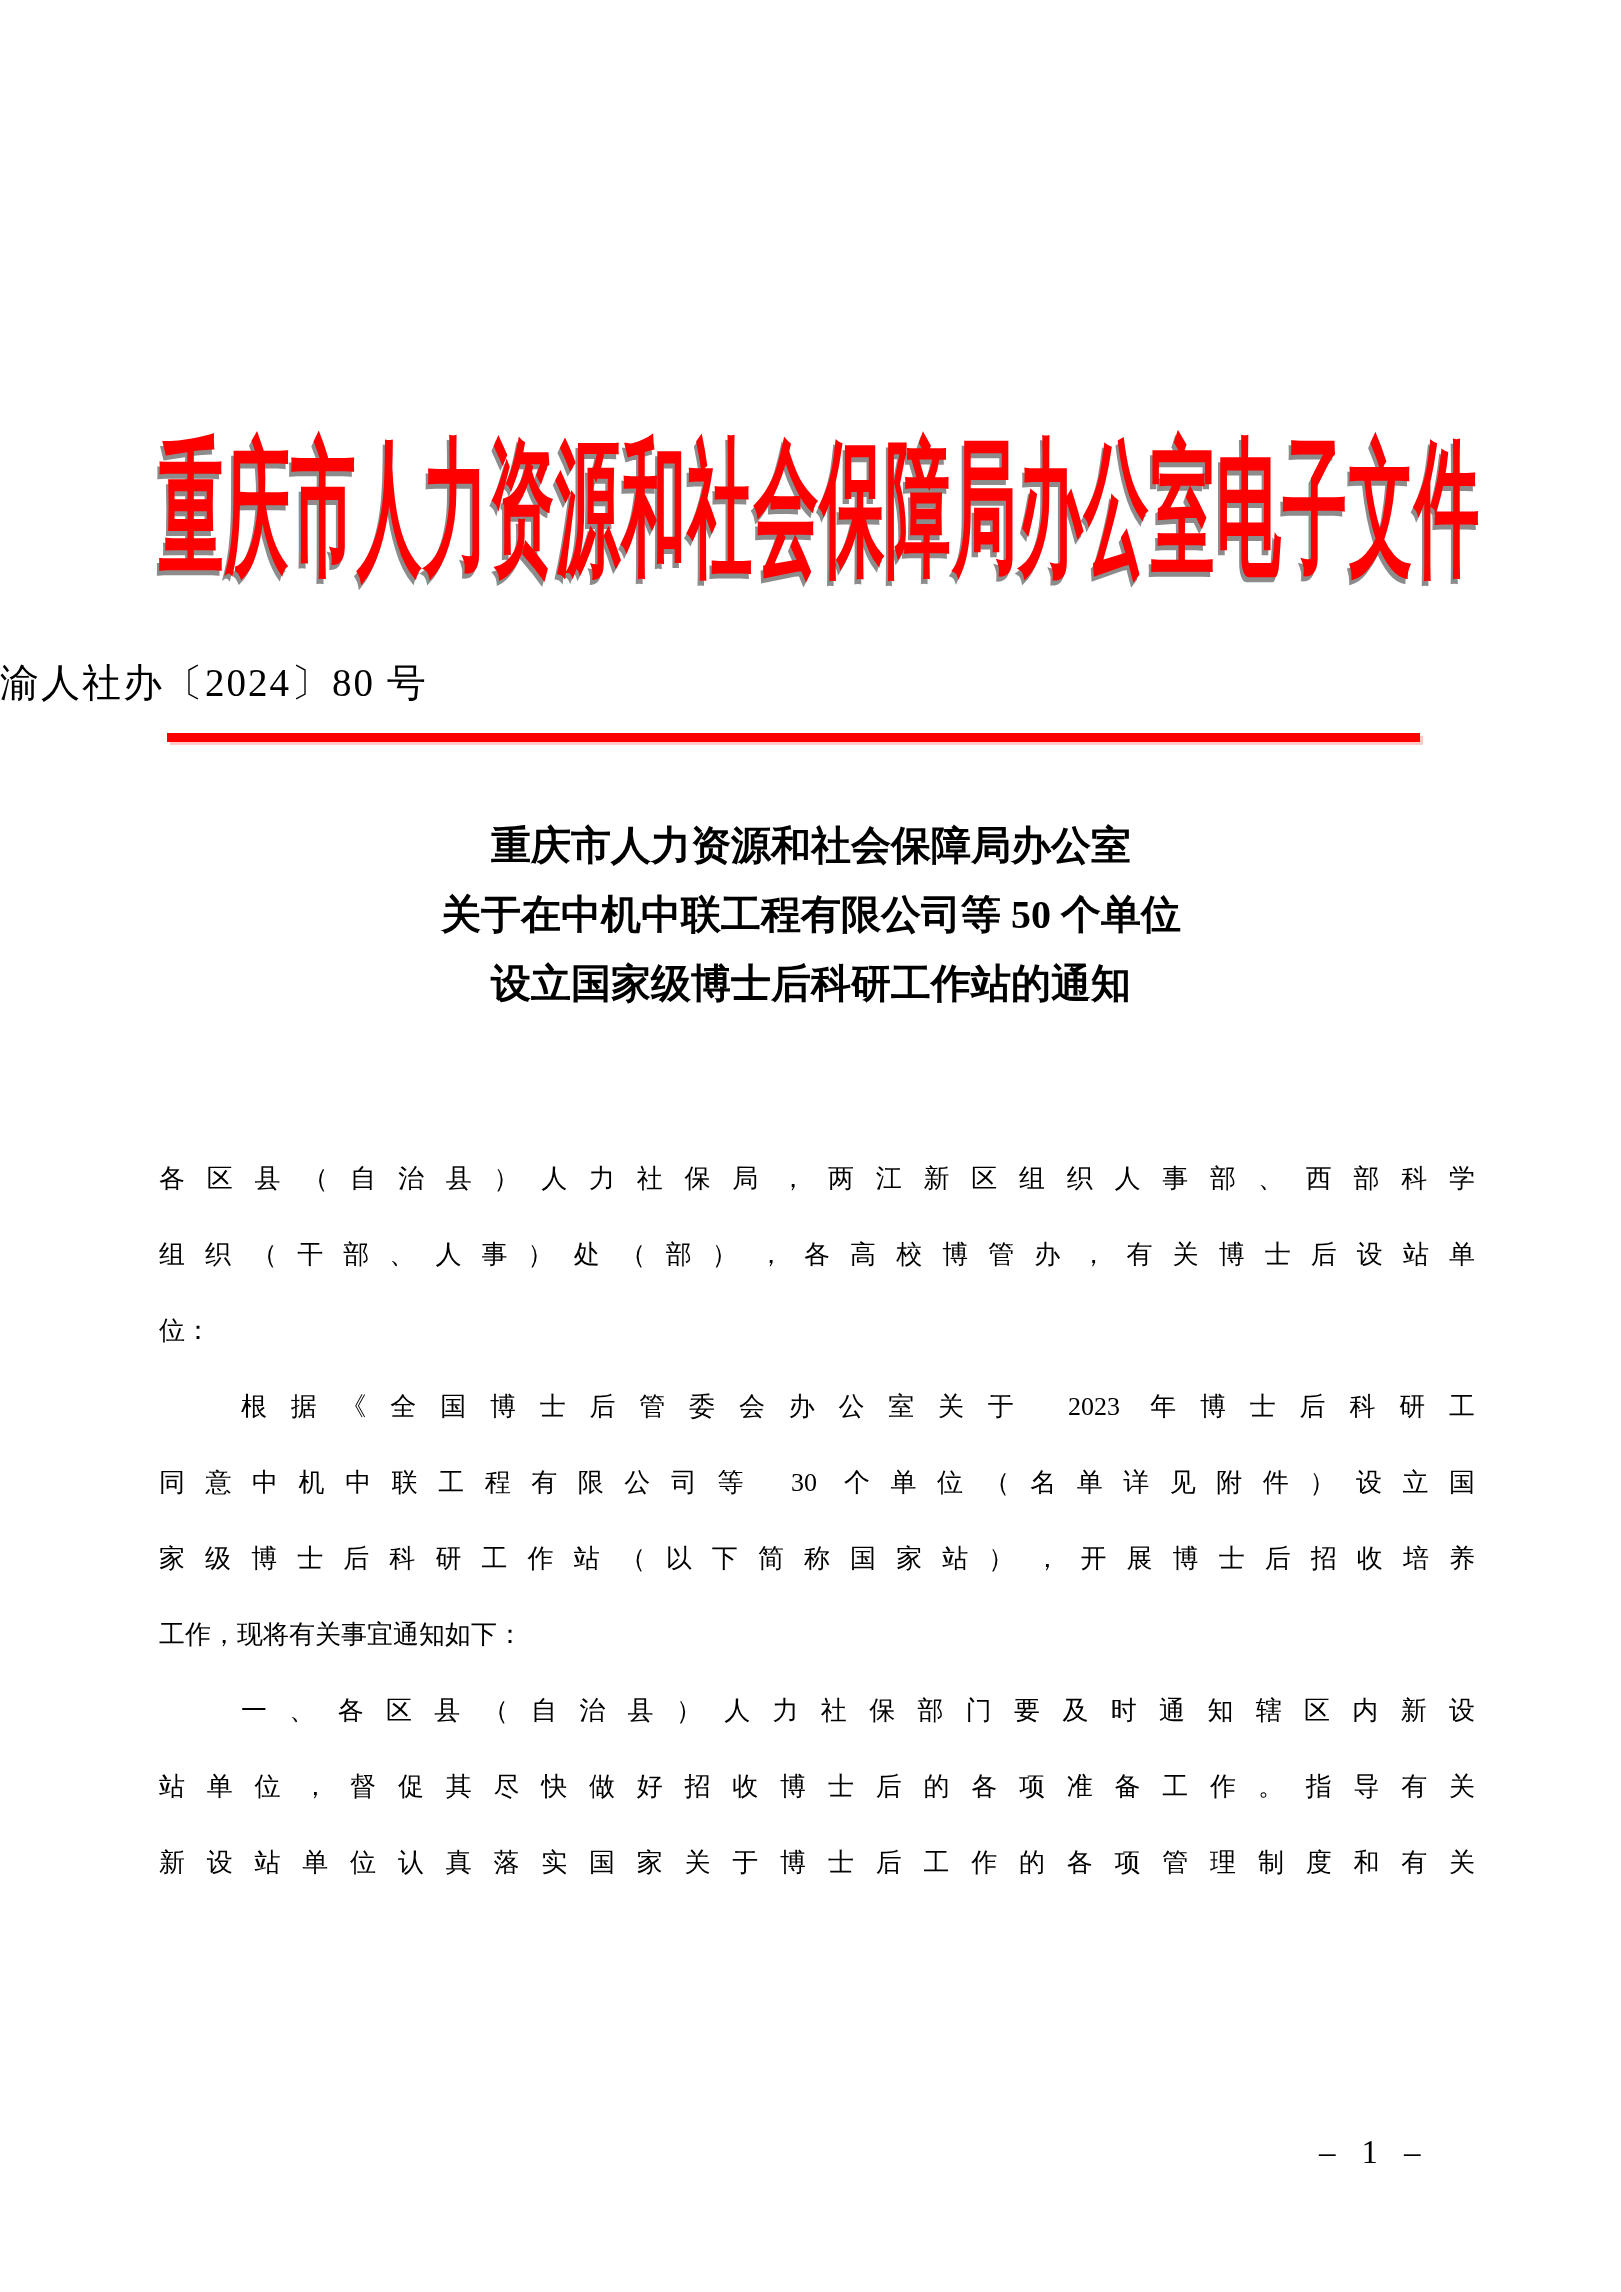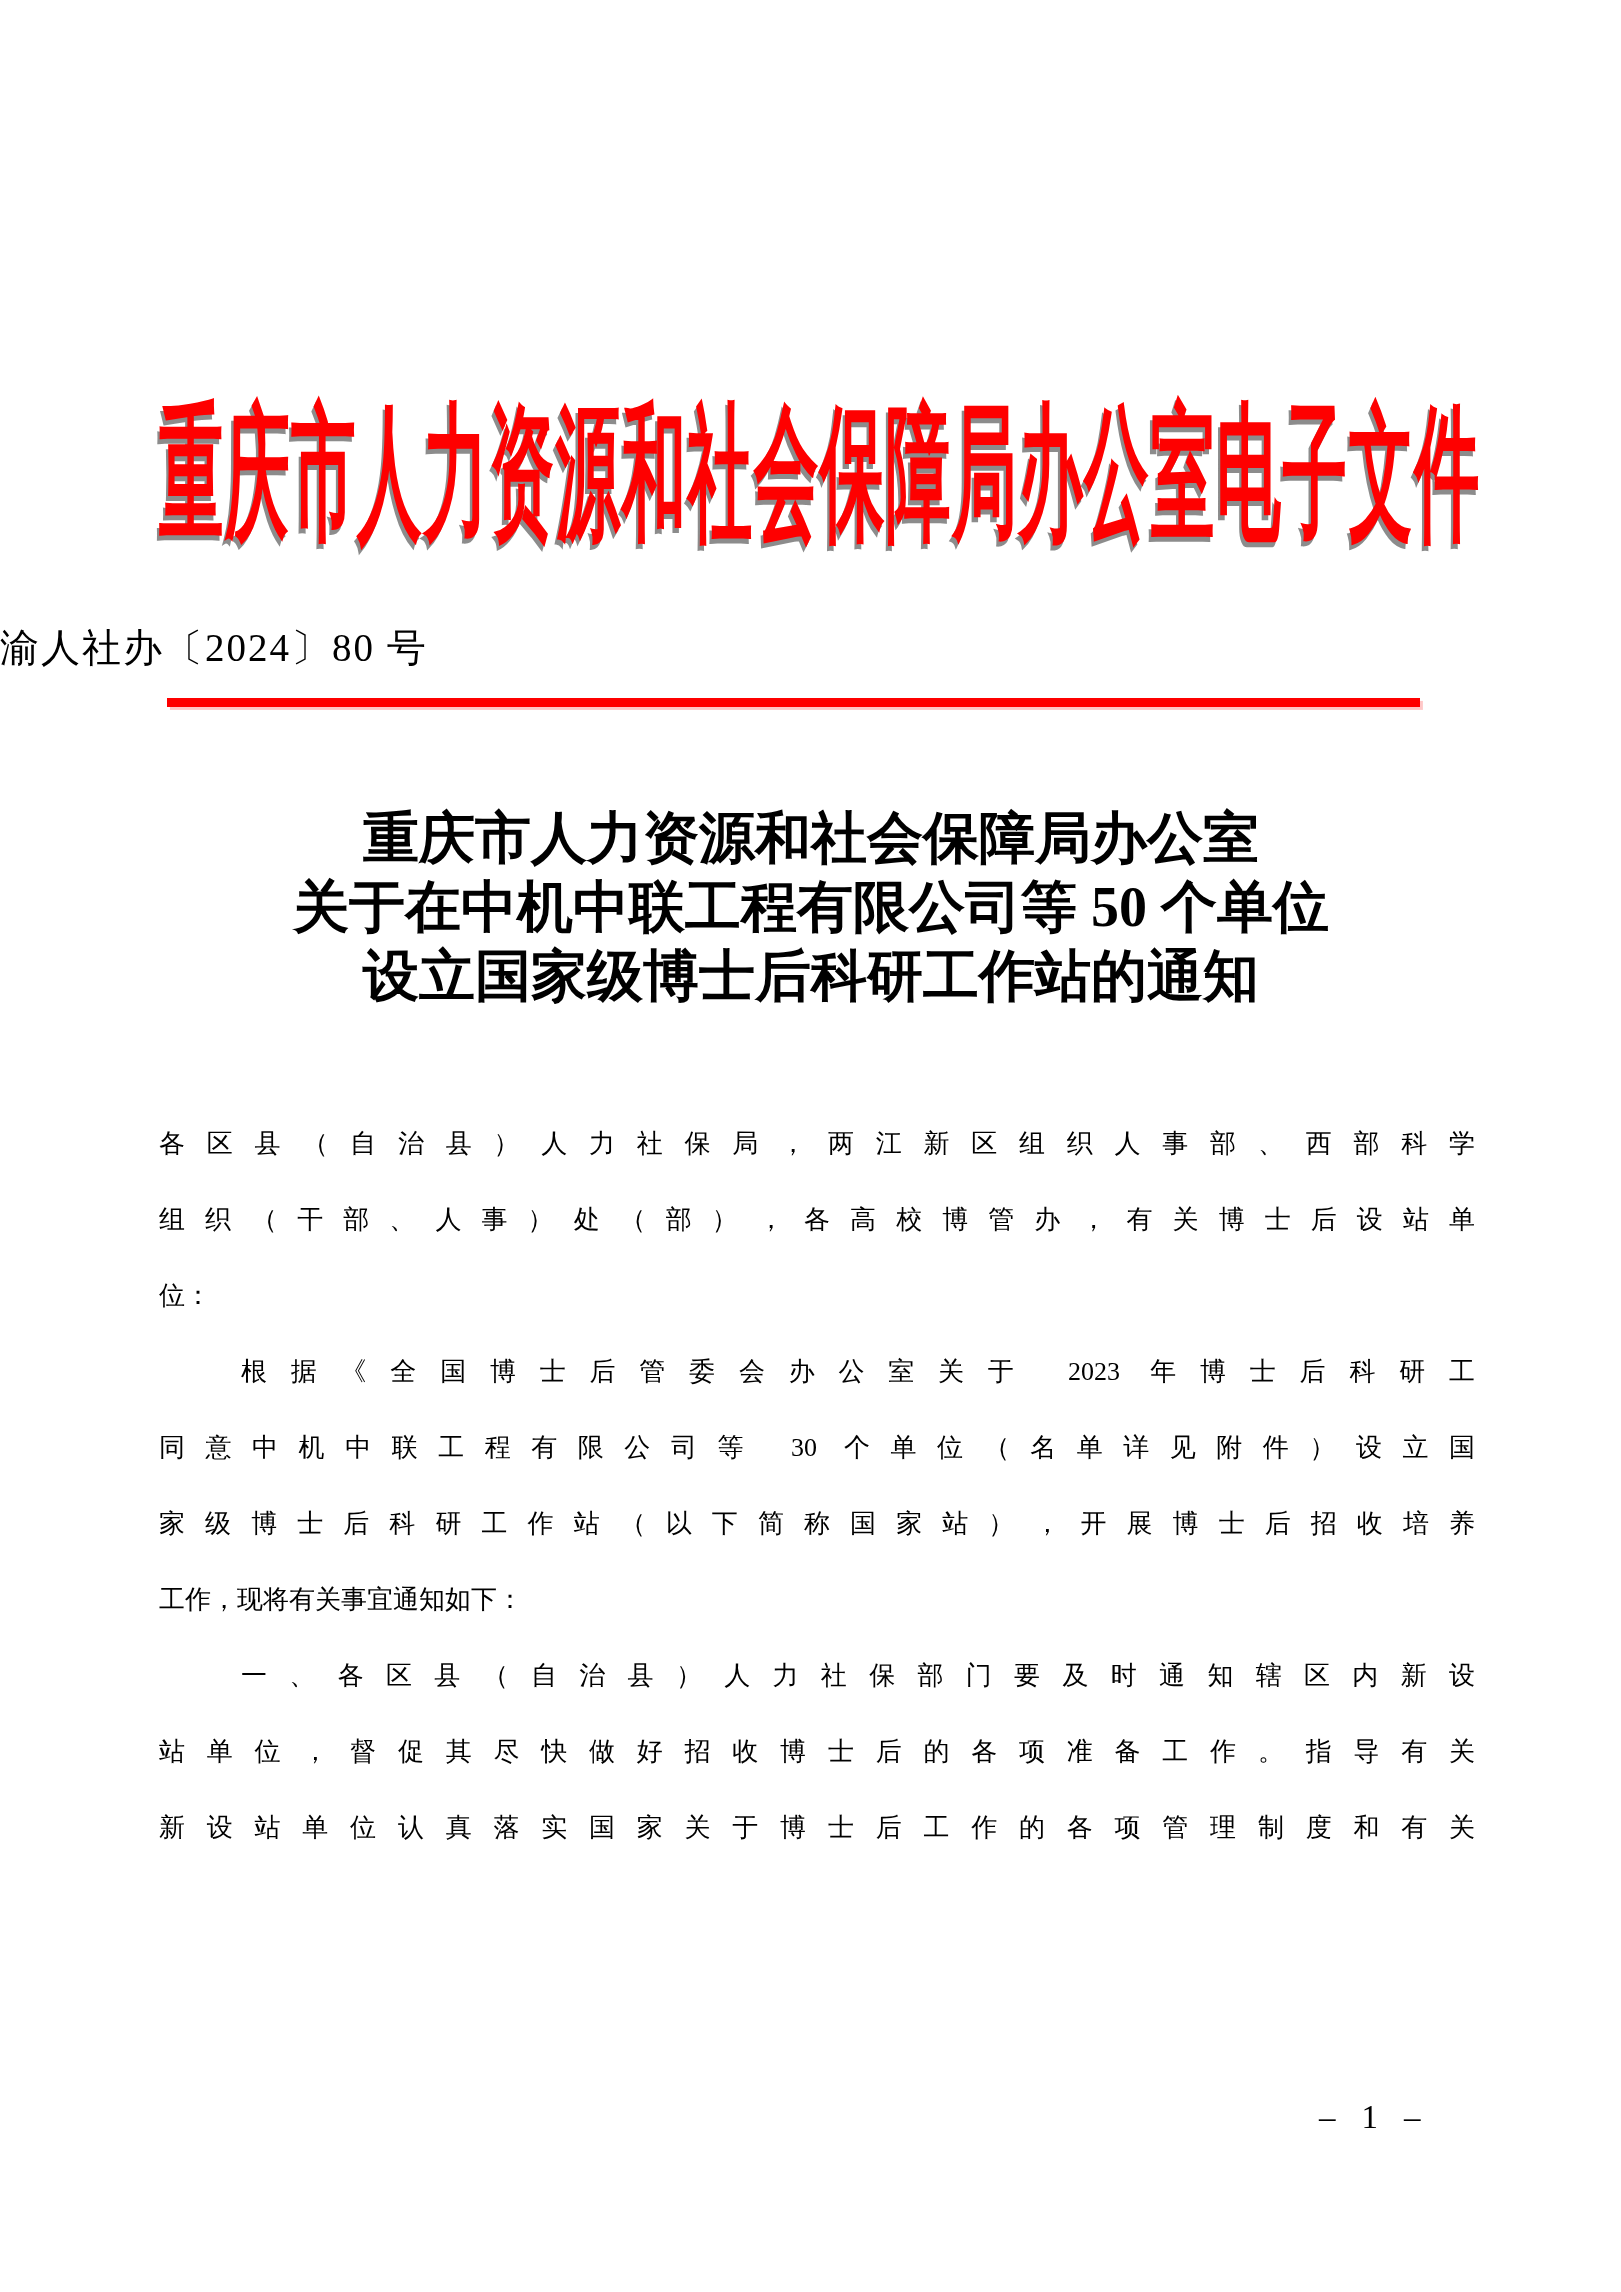--- a/index.html
+++ b/index.html
@@ -4,21 +4,21 @@
 <style>
   * { box-sizing: border-box; }
   html, body { margin: 0; padding: 0; }
   body {
     width: 1621px; height: 2293px;
     background: #ffffff;
     color: #000000;
     font-family: "Liberation Serif", serif;
     overflow: hidden;
   }
-  .page { position: relative; width: 1621px; height: 1615px; background: #ffffff; }
+  .page { position: relative; width: 1621px; height: 1615px; background: #ffffff; margin-top: 35px; }
 
   
   .banner {
     position: absolute; top: 376px; left: 0; width: 100%;
     text-align: center;
   }
   .banner-text {
     display: inline-block;
     white-space: nowrap;
     font-size: 80px;
@@ -41,23 +41,23 @@
   
   .redline {
     position: absolute; top: 698px; left: 167px;
     width: 1253px; height: 8.8px;
     background: #fe0000;
     box-shadow: 2.9px 2.9px 0 rgba(254,0,0,0.22);
   }
 
   
   .title {
-    position: absolute; top: 804px; left: 157px; width: 1308px;
+    position: absolute; top: 776px; left: 157px; width: 1308px;
     text-align: center;
-    font-size: 56px;
+    font-size: 40px;
     font-weight: 700;
     line-height: 69px;
   }
 
   
   .bodytext {
     position: absolute; top: 1106px; left: 159px; width: 1316px;
     font-size: 26px;
   }
   .body-line {

